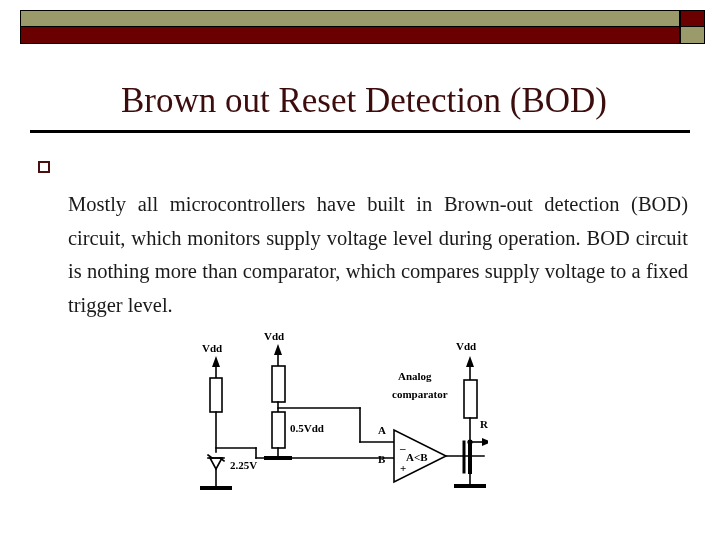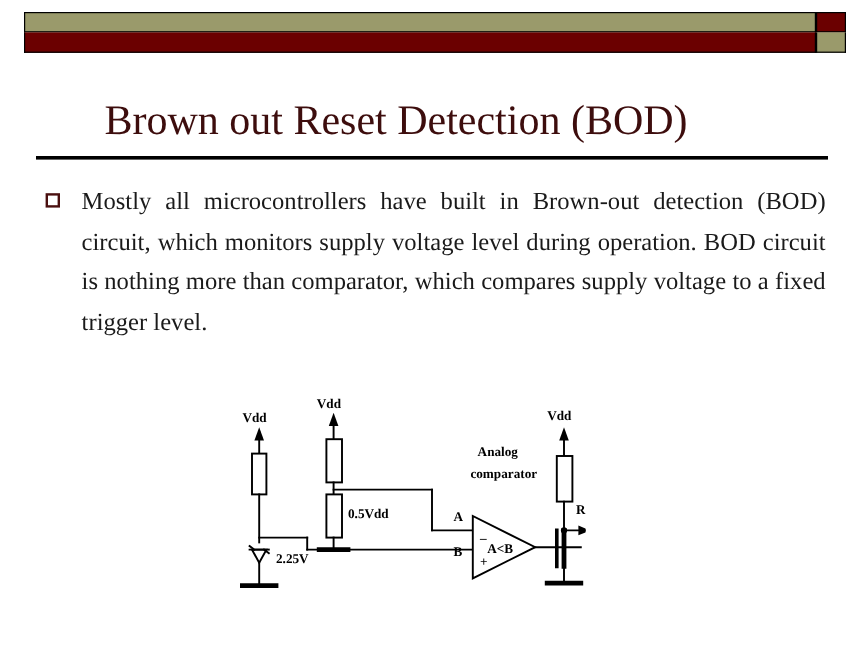--- a/index.html
+++ b/index.html
@@ -71,20 +71,21 @@
     position: absolute;
     left: 0;
     top: 80px;
     width: 660px;
     text-align: center;
     font-size: 35px;
     line-height: 42px;
     color: #3d0d0d;
     font-family: "Liberation Serif", "DejaVu Serif", serif;
     white-space: nowrap;
+    padding-left: 34px;
   }
 
   .title-rule {
     position: absolute;
     left: 30px;
     top: 130px;
     width: 660px;
     height: 3px;
     background: #000000;
   }
@@ -107,20 +108,21 @@
     margin-top: 9px;
     margin-right: 18px;
   }
   .bullet-text {
     flex: 1 1 auto;
     font-size: 20.5px;
     line-height: 33.5px;
     color: #1a1a1a;
     text-align: justify;
     font-family: "Liberation Serif", "DejaVu Serif", serif;
+    margin-top: 36px;
   }
   .bullet-text .lastline {
     text-align: left;
   }
 
   
   .circuit {
     position: absolute;
     left: 188px;
     top: 330px;

